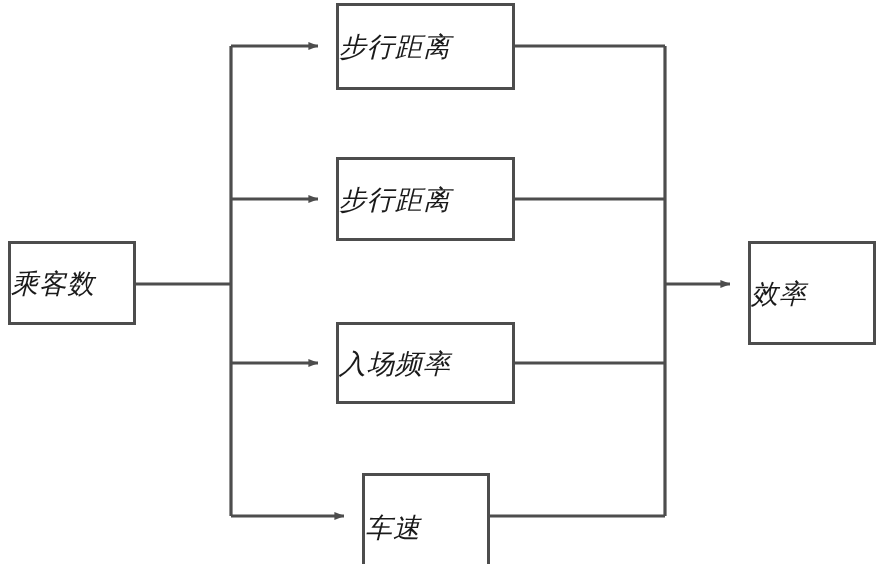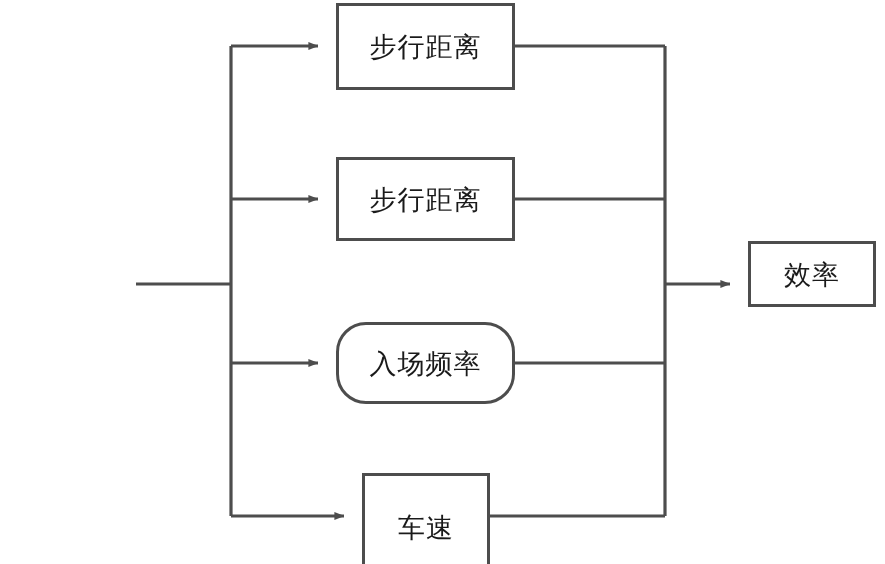--- a/index.html
+++ b/index.html
@@ -24,38 +24,39 @@
     width: 885px;
     height: 564px;
   }
   .node {
     position: absolute;
     box-sizing: border-box;
     background: #ffffff;
     border: 3px solid #4d4d4d;
     display: flex;
     align-items: center;
-    justify-content: center;
+    justify-content: flex-start;
     z-index: 2;
+    font-style: italic;
   }
   .node-label {
     font-size: 27px;
     line-height: 1;
     color: #1a1a1a;
     letter-spacing: 1px;
     white-space: nowrap;
     font-weight: 400;
   }
   
   #node-passengers  { left: 8px;   top: 241px; width: 128px; height: 84px; }
   #node-walking     { left: 336px; top: 3px;   width: 179px; height: 87px; }
   #node-parking     { left: 336px; top: 157px; width: 179px; height: 84px; }
-  #node-entry       { left: 336px; top: 322px; width: 179px; height: 82px; border-radius: 30px; }
+  #node-entry       { left: 336px; top: 322px; width: 179px; height: 82px; }
   #node-speed       { left: 362px; top: 473px; width: 128px; height: 109px; }
-  #node-efficiency  { left: 748px; top: 241px; width: 128px; height: 66px; }
+  #node-efficiency  { left: 748px; top: 241px; width: 128px; height: 104px; }
 </style>
 </head>
 <body>
 
 <div id="canvas">
 
   <svg id="wires" viewBox="0 0 885 564" width="885" height="564" xmlns="http://www.w3.org/2000/svg">
     <defs>
       <marker id="arrowhead" markerWidth="10" markerHeight="8" refX="9.6" refY="4" orient="auto" markerUnits="userSpaceOnUse">
         <path d="M0,0 L10,4 L0,8 Z" fill="#4d4d4d"></path>
@@ -79,20 +80,23 @@
 
       <path d="M 515,46 L 665,46"></path>
       <path d="M 515,199 L 665,199"></path>
       <path d="M 515,363 L 665,363"></path>
       <path d="M 490,516 L 665,516"></path>
 
       <path d="M 665,284 L 730,284" marker-end="url(#arrowhead)"></path>
     </g>
   </svg>
 
+  <div class="node" id="node-passengers">
+    <span class="node-label">乘客数</span>
+  </div>
 
   <div class="node" id="node-walking">
     <span class="node-label">步行距离</span>
   </div>
 
   <div class="node" id="node-parking">
     <span class="node-label">步行距离</span>
   </div>
 
   <div class="node" id="node-entry">

